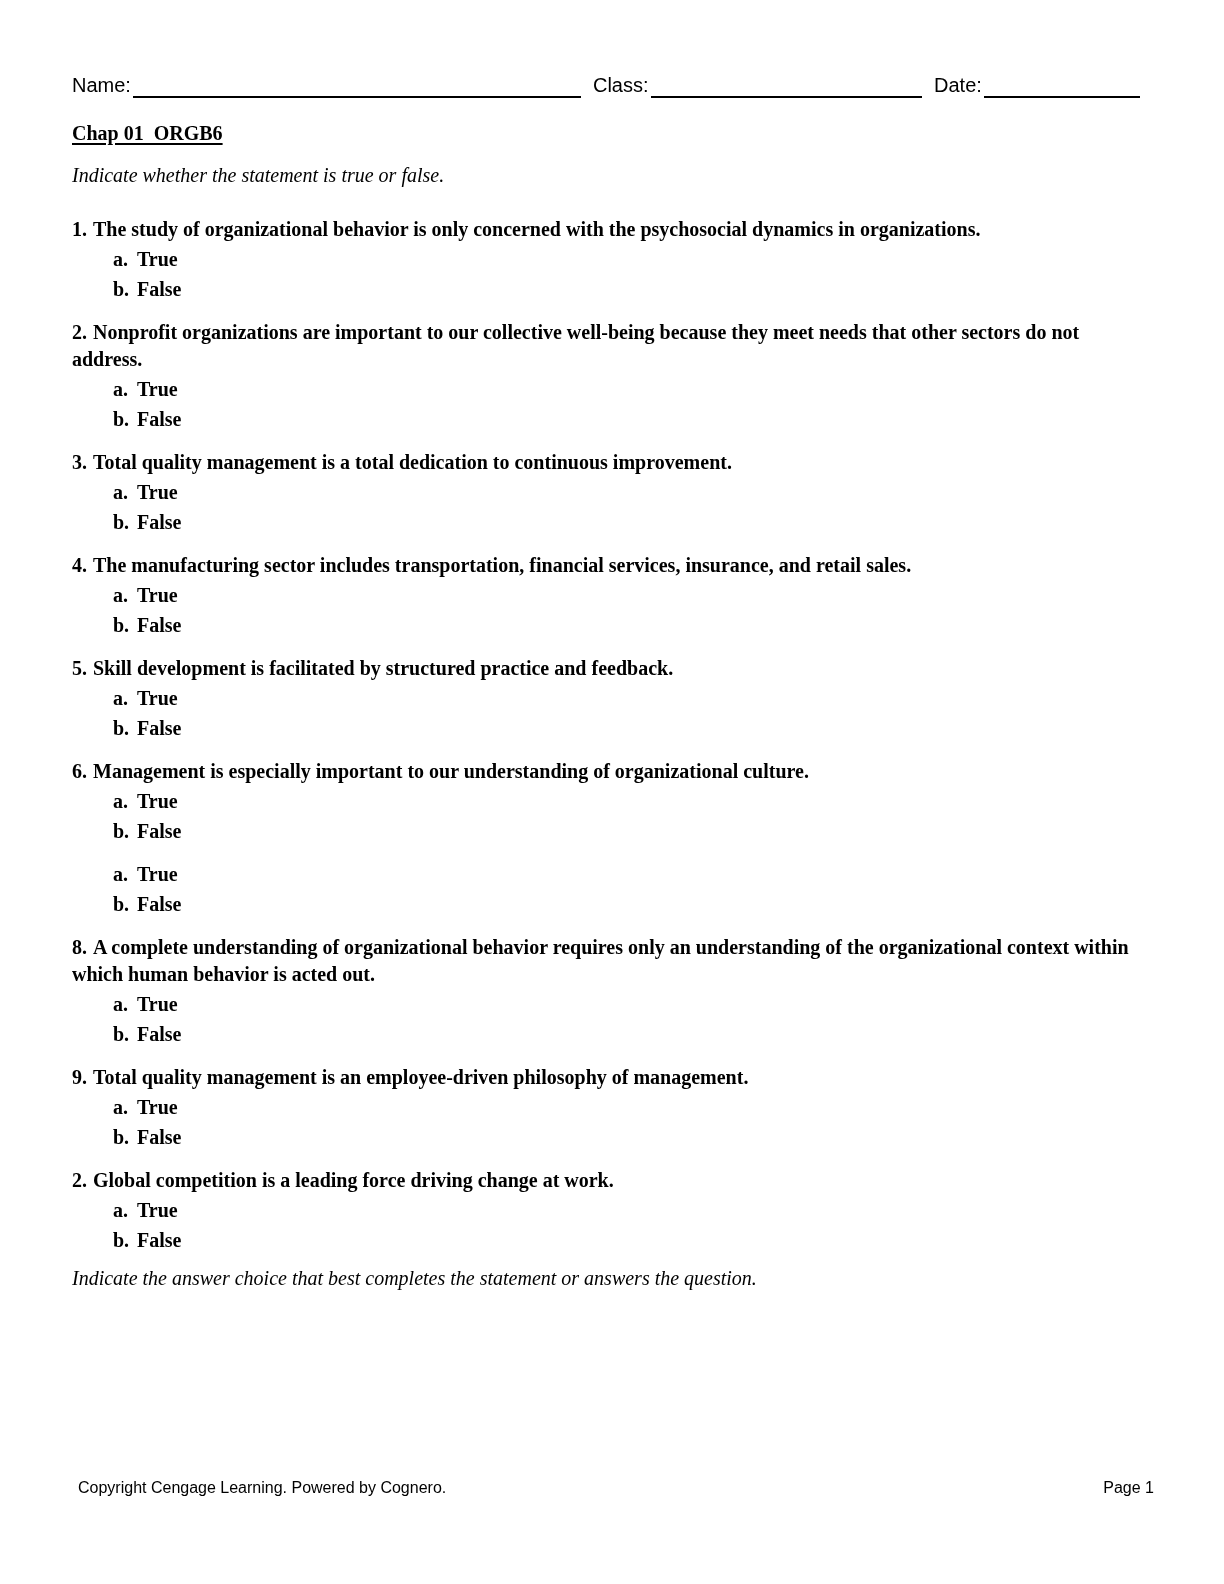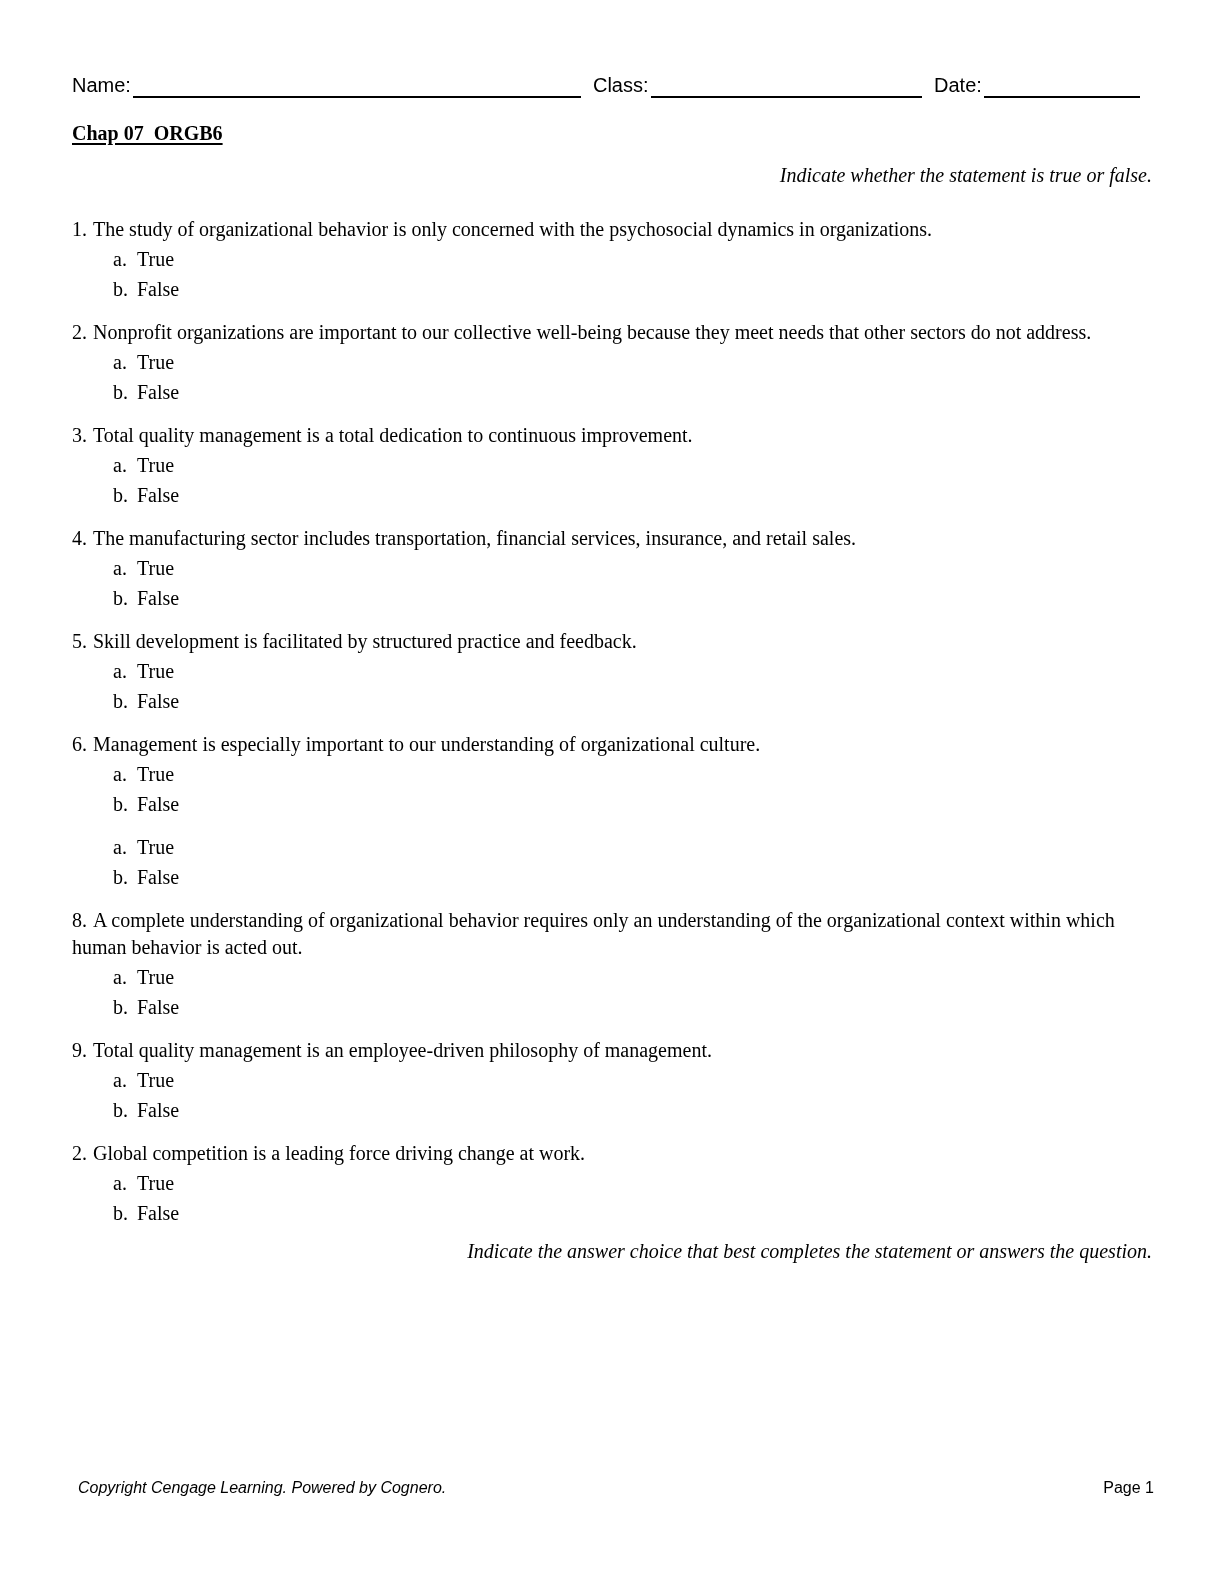--- a/index.html
+++ b/index.html
@@ -51,26 +51,25 @@
     font-weight: bold;
     line-height: 27px;
     text-decoration: underline;
     text-underline-offset: 3px;
     white-space: pre;
   }
   .instruction {
     margin: 15px 0 0 0;
     font-style: italic;
     line-height: 27px;
-    text-align: right;
   }
   .instruction.second { margin-top: 11px; }
 
   
-  .questions { margin-top: 27px; }
+  .questions { margin-top: 27px; font-weight: bold; }
   .question + .question { margin-top: 16px; }
   .q-text {
     margin: 0;
     line-height: 27px;
   }
   .q-num { margin-right: 6px; }
   .option {
     margin: 3px 0 0 0;
     padding-left: 41px;
     line-height: 27px;
@@ -87,37 +86,37 @@
     left: 78px;
     right: 70px;
     top: 1478px;
     display: flex;
     justify-content: space-between;
     align-items: baseline;
     font-family: "Liberation Sans", sans-serif;
     font-size: 16px;
     line-height: 20px;
   }
-  .footer .copyright { font-style: italic; }
+  .footer .copyright { }
 </style>
 </head>
 <body>
 
 <div class="page">
 
   <div class="header-row">
     <span class="hlabel">Name:</span>
     <span class="hline name-line"></span>
     <span class="hlabel">Class:</span>
     <span class="hline class-line"></span>
     <span class="hlabel">Date:</span>
     <span class="hline date-line"></span>
   </div>
 
-  <h1 class="doc-title">Chap 07  ORGB6</h1>
+  <h1 class="doc-title">Chap 01  ORGB6</h1>
 
   <p class="instruction">Indicate whether the statement is true or false.</p>
 
   <div class="questions">
   <div class="question">
     <p class="q-text">
       <span class="q-num">1.</span><span class="q-statement">The study of organizational behavior is only concerned with the psychosocial dynamics in organizations.</span>
     </p>
     <p class="option">
       <span class="opt-letter">a.</span><span class="opt-label">True</span>

